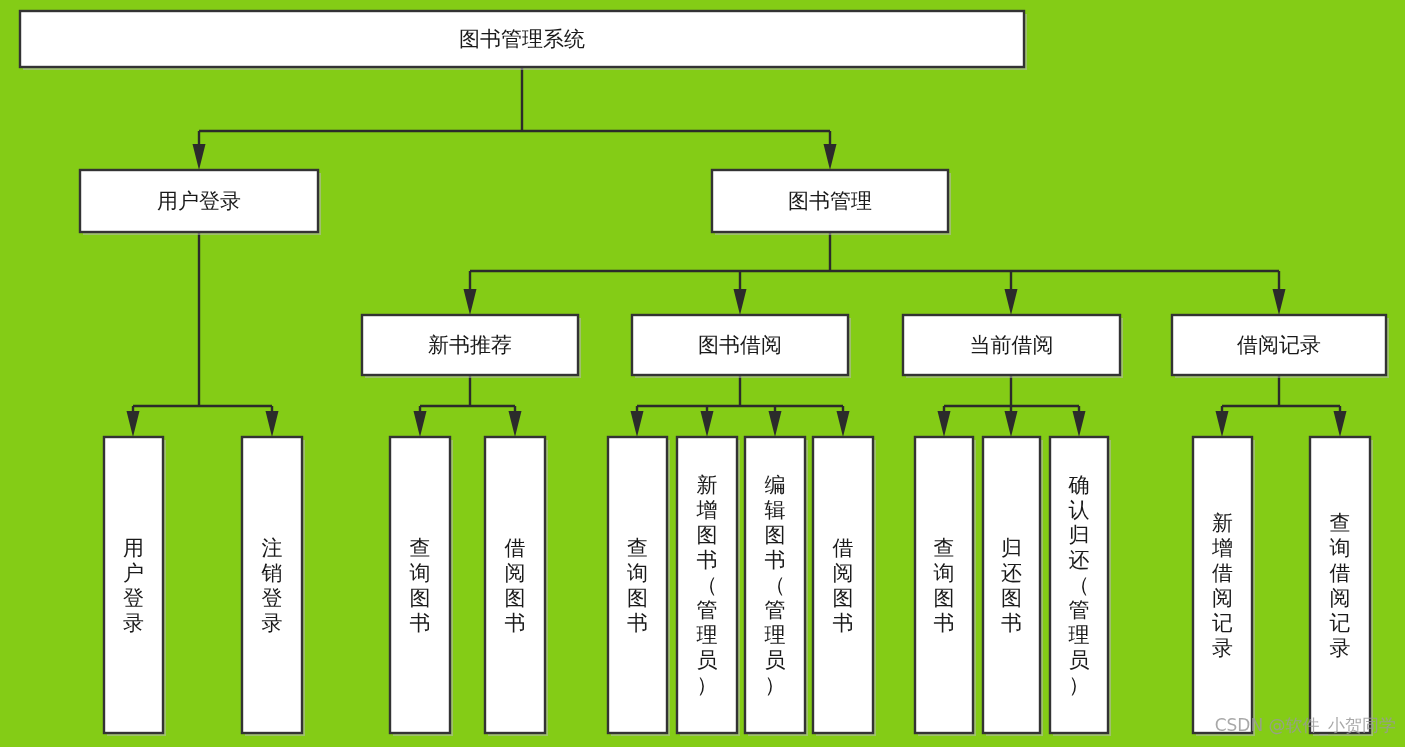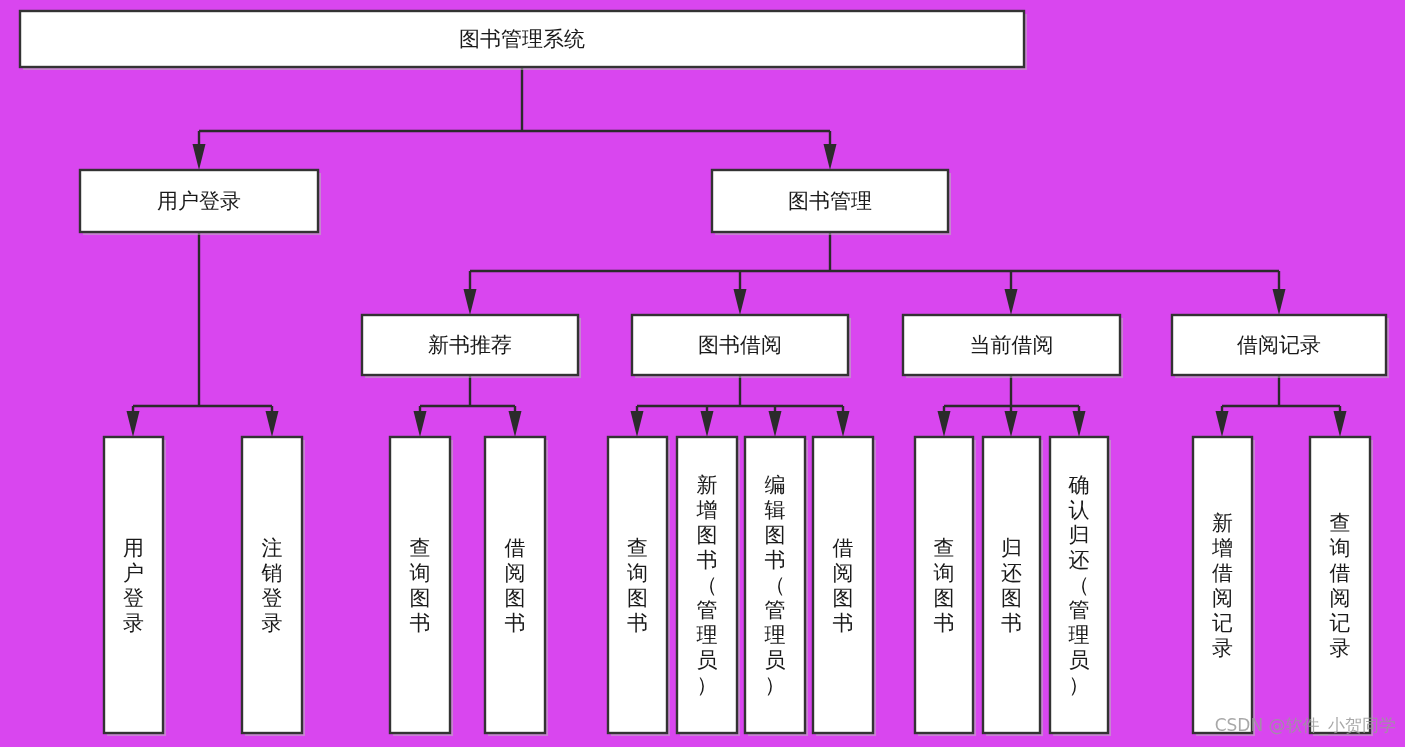--- a/index.html
+++ b/index.html
@@ -8,21 +8,21 @@
     padding: 0;
     background: #ffffff;
   }
   body {
     font-family: "DejaVu Sans", "Liberation Sans", sans-serif;
   }
   #diagram-root {
     position: relative;
     width: 1405px;
     height: 747px;
-    background: #d946ef;
+    background: #84cc16;
     overflow: hidden;
   }
   svg.diagram-canvas {
     position: absolute;
     left: 0;
     top: 0;
     width: 1405px;
     height: 747px;
     display: block;
   }

